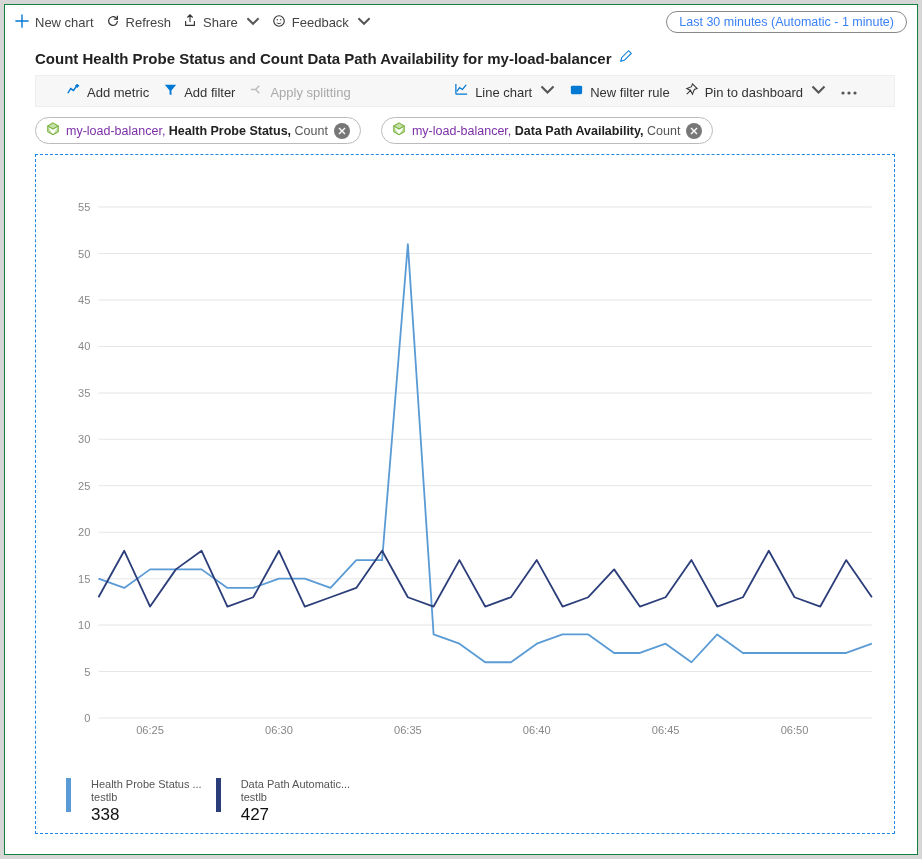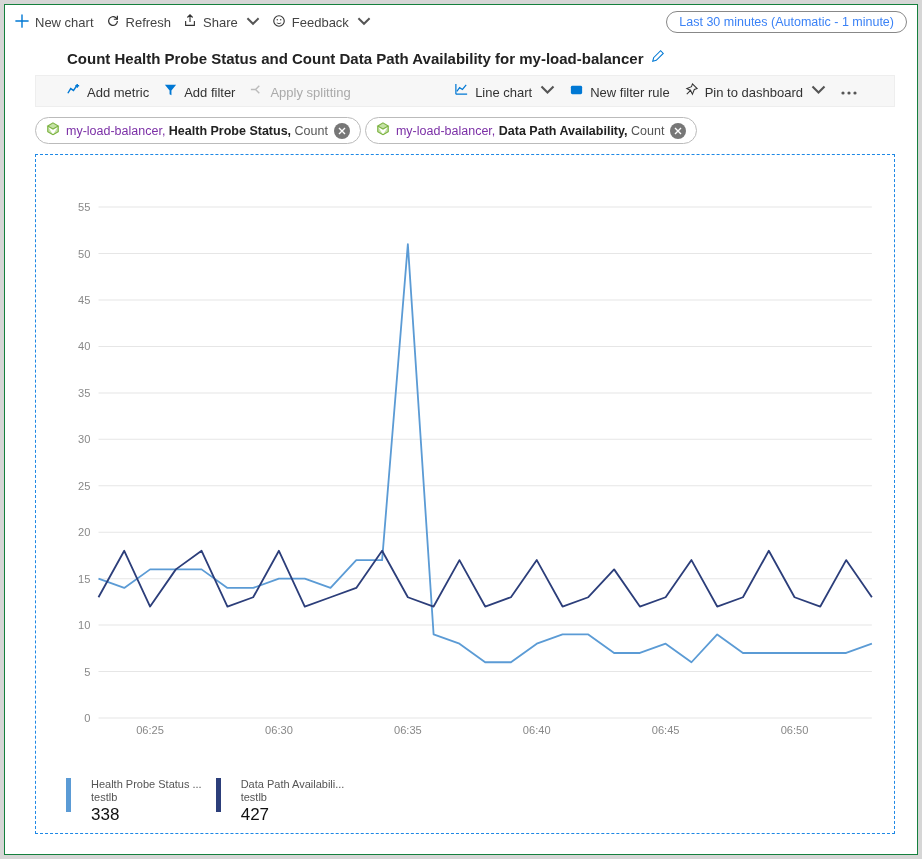--- a/index.html
+++ b/index.html
@@ -9,32 +9,32 @@
 
   
   .topbar { display: flex; align-items: center; padding: 6px 10px; font-size: 13px; color: #444; border-bottom: 0; }
   .topbar .tb-item { display: flex; align-items: center; gap: 6px; margin-right: 12px; cursor: pointer; }
   .topbar .tb-item svg { width: 14px; height: 14px; }
   .spacer { flex: 1; }
   .time-pill { border: 1px solid #888; border-radius: 16px; padding: 3px 12px; font-size: 12.5px; color: #3b82f6; cursor: pointer; background: #fff; }
 
   
   .title-row { display: flex; align-items: center; gap: 8px; padding: 10px 22px 8px 30px; }
-  .title-text { font-size: 15px; font-weight: 600; color: #222; margin-left: 32px; }
+  .title-text { font-size: 15px; font-weight: 600; color: #222; }
   .edit-ic svg { width: 14px; height: 14px; }
 
   
   .chartbar { display: flex; align-items: center; padding: 6px 22px 6px 30px; font-size: 13px; color: #333; background: #f7f7f7; border: 1px solid #eee; margin: 0 22px 10px 30px; }
   .chartbar .cb-item { display: flex; align-items: flex-end; gap: 6px; margin-right: 14px; cursor: pointer; white-space: nowrap; }
   .chartbar .cb-item.disabled { color: #aaa; cursor: default; }
   .chartbar svg { width: 15px; height: 15px; }
   .dots svg { width: 18px; height: 6px; }
 
   
-  .chips { display: flex; gap: 4px; padding: 0 22px 10px 30px; font-size: 12.5px; }
+  .chips { display: flex; gap: 20px; padding: 0 22px 10px 30px; font-size: 12.5px; }
   .chip { display: flex; align-items: center; gap: 6px; border: 1px solid #bbb; border-radius: 16px; padding: 4px 10px; background: #fff; cursor: pointer; }
   .chip .res-ic svg { width: 14px; height: 14px; }
   .chip .resname { color: #7b2fa6; }
   .chip .metname { color: #222; font-weight: 600; }
   .chip .agg { color: #555; }
   .chip .close-ic { background: #777; border-radius: 50%; width: 16px; height: 16px; display: flex; align-items: center; justify-content: center; }
   .chip .close-ic svg { width: 8px; height: 8px; }
 
   
   .chart-wrap { flex: 1; margin: 0 22px 20px 30px; border: 1px dashed #1e88e5; padding: 12px 10px 8px 10px; display: flex; flex-direction: column; }
@@ -265,21 +265,21 @@
     <div class="legend-swatch" style="background:#5b9bd5"></div>
     <div class="legend-texts">
       <span>Health Probe Status ...</span>
       <span>testlb</span>
       <span class="legend-val">338</span>
     </div>
           </div>
           <div class="legend-item">
     <div class="legend-swatch" style="background:#2c3e7a"></div>
     <div class="legend-texts">
-      <span>Data Path Availabili...</span>
+      <span>Data Path Automatic...</span>
       <span>testlb</span>
       <span class="legend-val">427</span>
     </div>
           </div>
         </div>
     </div>
 
   </div>
 </div>
 

